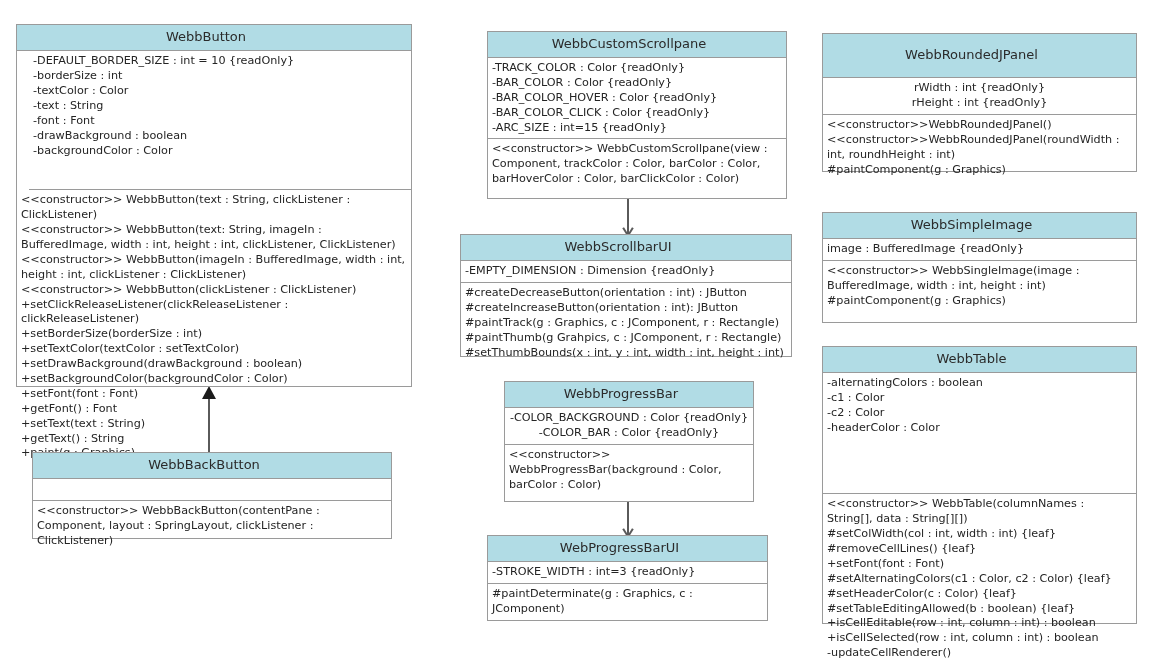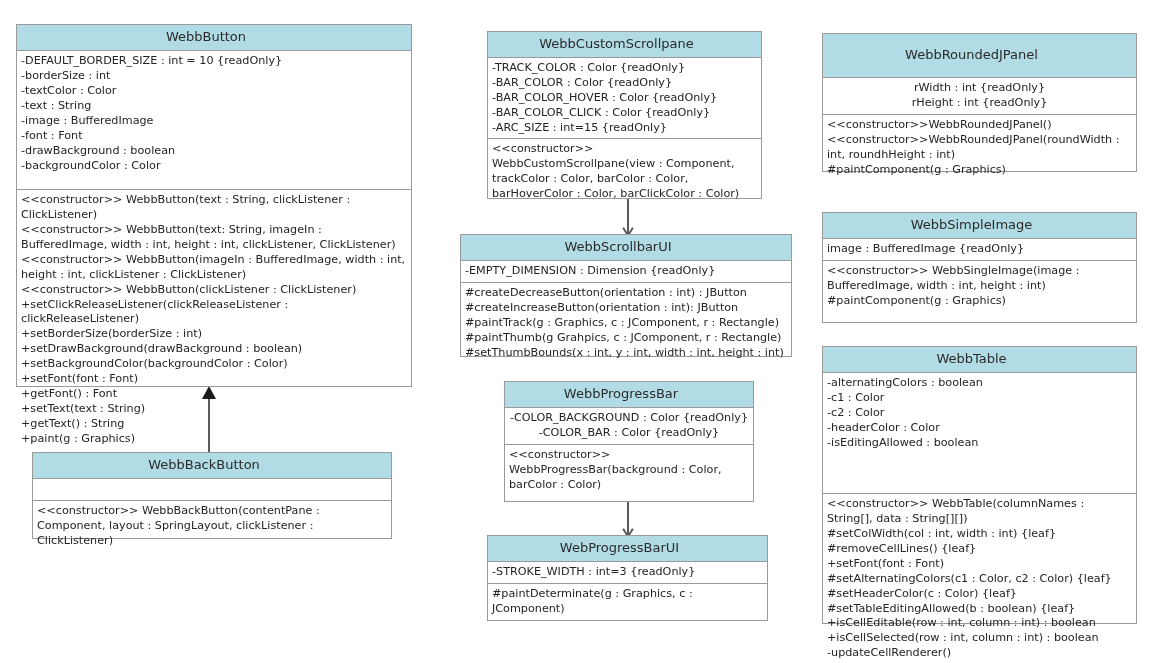--- a/index.html
+++ b/index.html
@@ -97,37 +97,37 @@
     bottom: 0;
   }
 </style>
 </head>
 <body>
 
 <div id="canvas">
 
   <div class="uml-class" style="left:16px; top:24px; width:396px; height:363px;">
     <div class="uml-title">WebbButton</div>
-    <div class="uml-compartment divided" style="height:139px;">
+    <div class="uml-compartment divided" style="height:139px;margin-left:12px;">
       <div class="uml-row">-DEFAULT_BORDER_SIZE : int = 10 {readOnly}</div>
       <div class="uml-row">-borderSize : int</div>
       <div class="uml-row">-textColor : Color</div>
       <div class="uml-row">-text : String</div>
-      <div class="uml-row">-image : BufferedImage</div>
       <div class="uml-row">-font : Font</div>
       <div class="uml-row">-drawBackground : boolean</div>
       <div class="uml-row">-backgroundColor : Color</div>
     </div>
     <div class="uml-compartment">
       <div class="uml-row">&lt;&lt;constructor&gt;&gt; WebbButton(text : String, clickListener : ClickListener)</div>
       <div class="uml-row">&lt;&lt;constructor&gt;&gt; WebbButton(text: String, imageIn : BufferedImage, width : int, height : int, clickListener, ClickListener)</div>
       <div class="uml-row">&lt;&lt;constructor&gt;&gt; WebbButton(imageIn : BufferedImage, width : int, height : int, clickListener : ClickListener)</div>
       <div class="uml-row">&lt;&lt;constructor&gt;&gt; WebbButton(clickListener : ClickListener)</div>
       <div class="uml-row">+setClickReleaseListener(clickReleaseListener : clickReleaseListener)</div>
       <div class="uml-row">+setBorderSize(borderSize : int)</div>
+      <div class="uml-row">+setTextColor(textColor : setTextColor)</div>
       <div class="uml-row">+setDrawBackground(drawBackground : boolean)</div>
       <div class="uml-row">+setBackgroundColor(backgroundColor : Color)</div>
       <div class="uml-row">+setFont(font : Font)</div>
       <div class="uml-row">+getFont() : Font</div>
       <div class="uml-row">+setText(text : String)</div>
       <div class="uml-row">+getText() : String</div>
       <div class="uml-row">+paint(g : Graphics)</div>
     </div>
   </div>
 
@@ -135,21 +135,21 @@
   <div class="arrow-closed up" style="left:202px; top:386px;"></div>
 
   <div class="uml-class" style="left:32px; top:452px; width:360px; height:87px;">
     <div class="uml-title">WebbBackButton</div>
     <div class="uml-compartment divided" style="height:22px;"></div>
     <div class="uml-compartment">
       <div class="uml-row">&lt;&lt;constructor&gt;&gt; WebbBackButton(contentPane : Component, layout : SpringLayout, clickListener : ClickListener)</div>
     </div>
   </div>
 
-  <div class="uml-class" style="left:487px; top:31px; width:275px; height:168px;">
+  <div class="uml-class" style="left:487px; top:31px; width:300px; height:168px;">
     <div class="uml-title">WebbCustomScrollpane</div>
     <div class="uml-compartment divided" style="height:81px;">
       <div class="uml-row">-TRACK_COLOR : Color {readOnly}</div>
       <div class="uml-row">-BAR_COLOR : Color {readOnly}</div>
       <div class="uml-row">-BAR_COLOR_HOVER : Color {readOnly}</div>
       <div class="uml-row">-BAR_COLOR_CLICK : Color {readOnly}</div>
       <div class="uml-row">-ARC_SIZE : int=15 {readOnly}</div>
     </div>
     <div class="uml-compartment">
       <div class="uml-row">&lt;&lt;constructor&gt;&gt; WebbCustomScrollpane(view : Component, trackColor : Color, barColor : Color, barHoverColor : Color, barClickColor : Color)</div>
@@ -227,21 +227,20 @@
     </div>
   </div>
 
   <div class="uml-class" style="left:822px; top:346px; width:315px; height:278px;">
     <div class="uml-title">WebbTable</div>
     <div class="uml-compartment divided" style="height:121px;">
       <div class="uml-row">-alternatingColors : boolean</div>
       <div class="uml-row">-c1 : Color</div>
       <div class="uml-row">-c2 : Color</div>
       <div class="uml-row">-headerColor : Color</div>
-      <div class="uml-row">-isEditingAllowed : boolean</div>
     </div>
     <div class="uml-compartment">
       <div class="uml-row">&lt;&lt;constructor&gt;&gt; WebbTable(columnNames : String[], data : String[][])</div>
       <div class="uml-row">#setColWidth(col : int, width : int) {leaf}</div>
       <div class="uml-row">#removeCellLines() {leaf}</div>
       <div class="uml-row">+setFont(font : Font)</div>
       <div class="uml-row">#setAlternatingColors(c1 : Color, c2 : Color) {leaf}</div>
       <div class="uml-row">#setHeaderColor(c : Color) {leaf}</div>
       <div class="uml-row">#setTableEditingAllowed(b : boolean) {leaf}</div>
       <div class="uml-row">+isCellEditable(row : int, column : int) : boolean</div>

